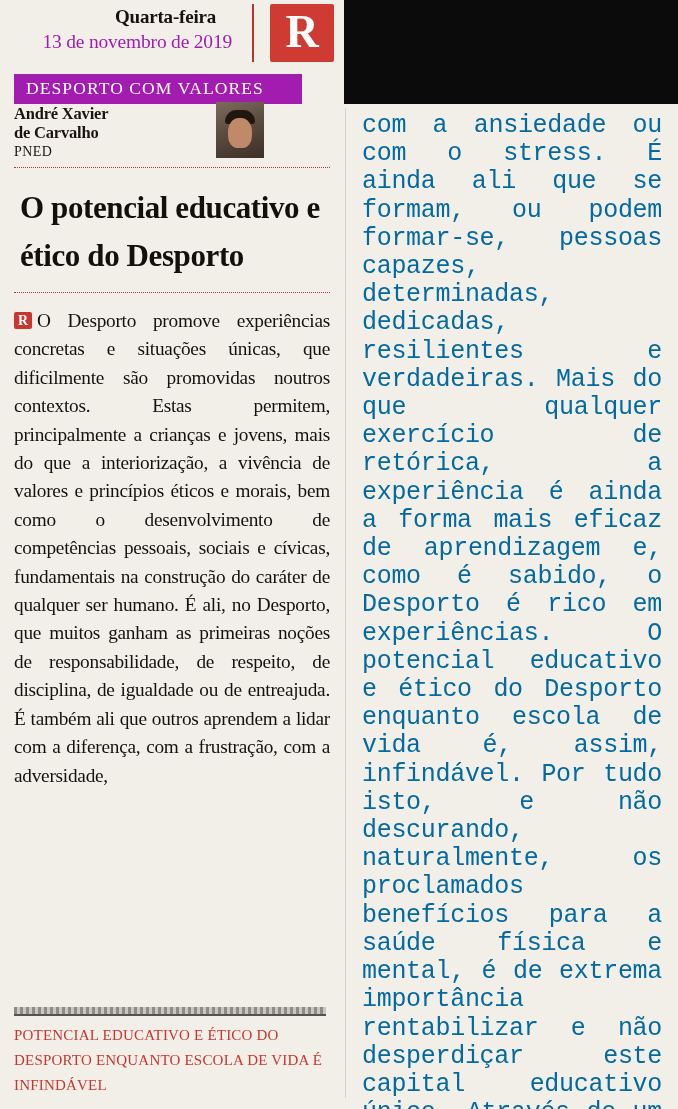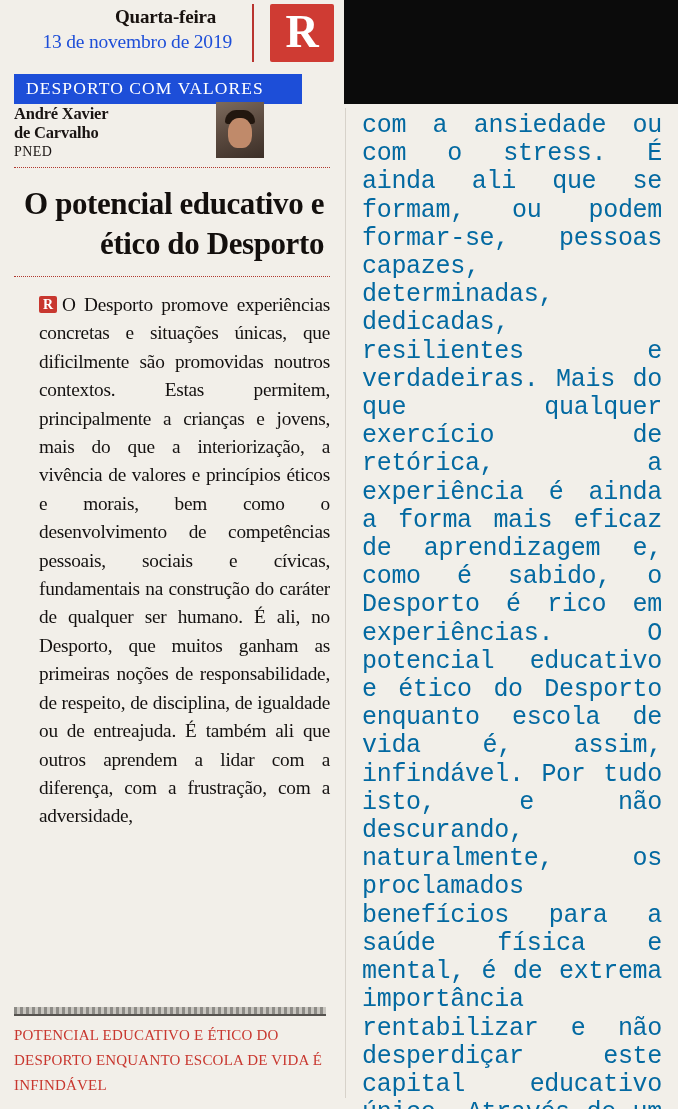--- a/index.html
+++ b/index.html
@@ -38,21 +38,21 @@
     font-size: 19px;
     letter-spacing: -0.2px;
     color: #18120f;
     padding-right: 38px;
     padding-top: 2px;
   }
   .mast-date {
     text-align: right;
     font-family: "Liberation Serif", serif;
     font-size: 19.5px;
-    color: #1d4ed8;
+    color: #a21caf;
     padding-right: 22px;
     padding-top: 3px;
     letter-spacing: -0.2px;
   }
   .mast-rule {
     position: absolute;
     right: 76px; top: 0; width: 2px; height: 58px;
     background: #b9342f;
   }
   .logo-box {
@@ -63,21 +63,21 @@
     color: #fff;
     font-family: "Liberation Serif", serif;
     font-weight: bold;
     font-size: 46px;
     line-height: 56px;
     text-align: center;
     border-radius: 2px;
   }
   .kicker {
     margin-top: 8px;
-    background: #1d4ed8;
+    background: #a21caf;
     color: #ffffff;
     font-family: "Liberation Serif", serif;
     font-size: 17.5px;
     letter-spacing: 1.1px;
     padding: 4px 10px 5px 12px;
     width: 288px;
   }
   .byline-block {
     position: relative;
     margin-top: 0;
@@ -108,41 +108,40 @@
     position: absolute;
     left: 9px; top: 8px; width: 30px; height: 14px;
     background: #22170f;
     border-radius: 14px 14px 3px 3px;
   }
   .dotted {
     border-top: 1.6px dotted #b0392f;
     margin-top: 6px;
   }
   .headline {
-    text-align: right;
+    text-align: left;
     font-family: "Liberation Serif", serif;
     font-weight: bold;
     font-size: 31px;
-    line-height: 40px;
+    line-height: 48px;
     letter-spacing: -0.4px;
     color: #130f0d;
     padding: 14px 6px 12px 6px;
   }
   .dotted2 {
     border-top: 1.6px dotted #b0392f;
     margin-bottom: 14px;
   }
   .body-col {
     font-family: "Liberation Serif", serif;
     font-size: 19.3px;
     line-height: 28.4px;
     color: #141110;
     text-align: justify;
     letter-spacing: -0.25px;
-    margin-left: 25px;
   }
   .drop-r {
     display: inline-block;
     background: #c8372f;
     color: #fff;
     font-family: "Liberation Serif", serif;
     font-weight: bold;
     font-size: 14px;
     line-height: 17px;
     padding: 0 4px;

